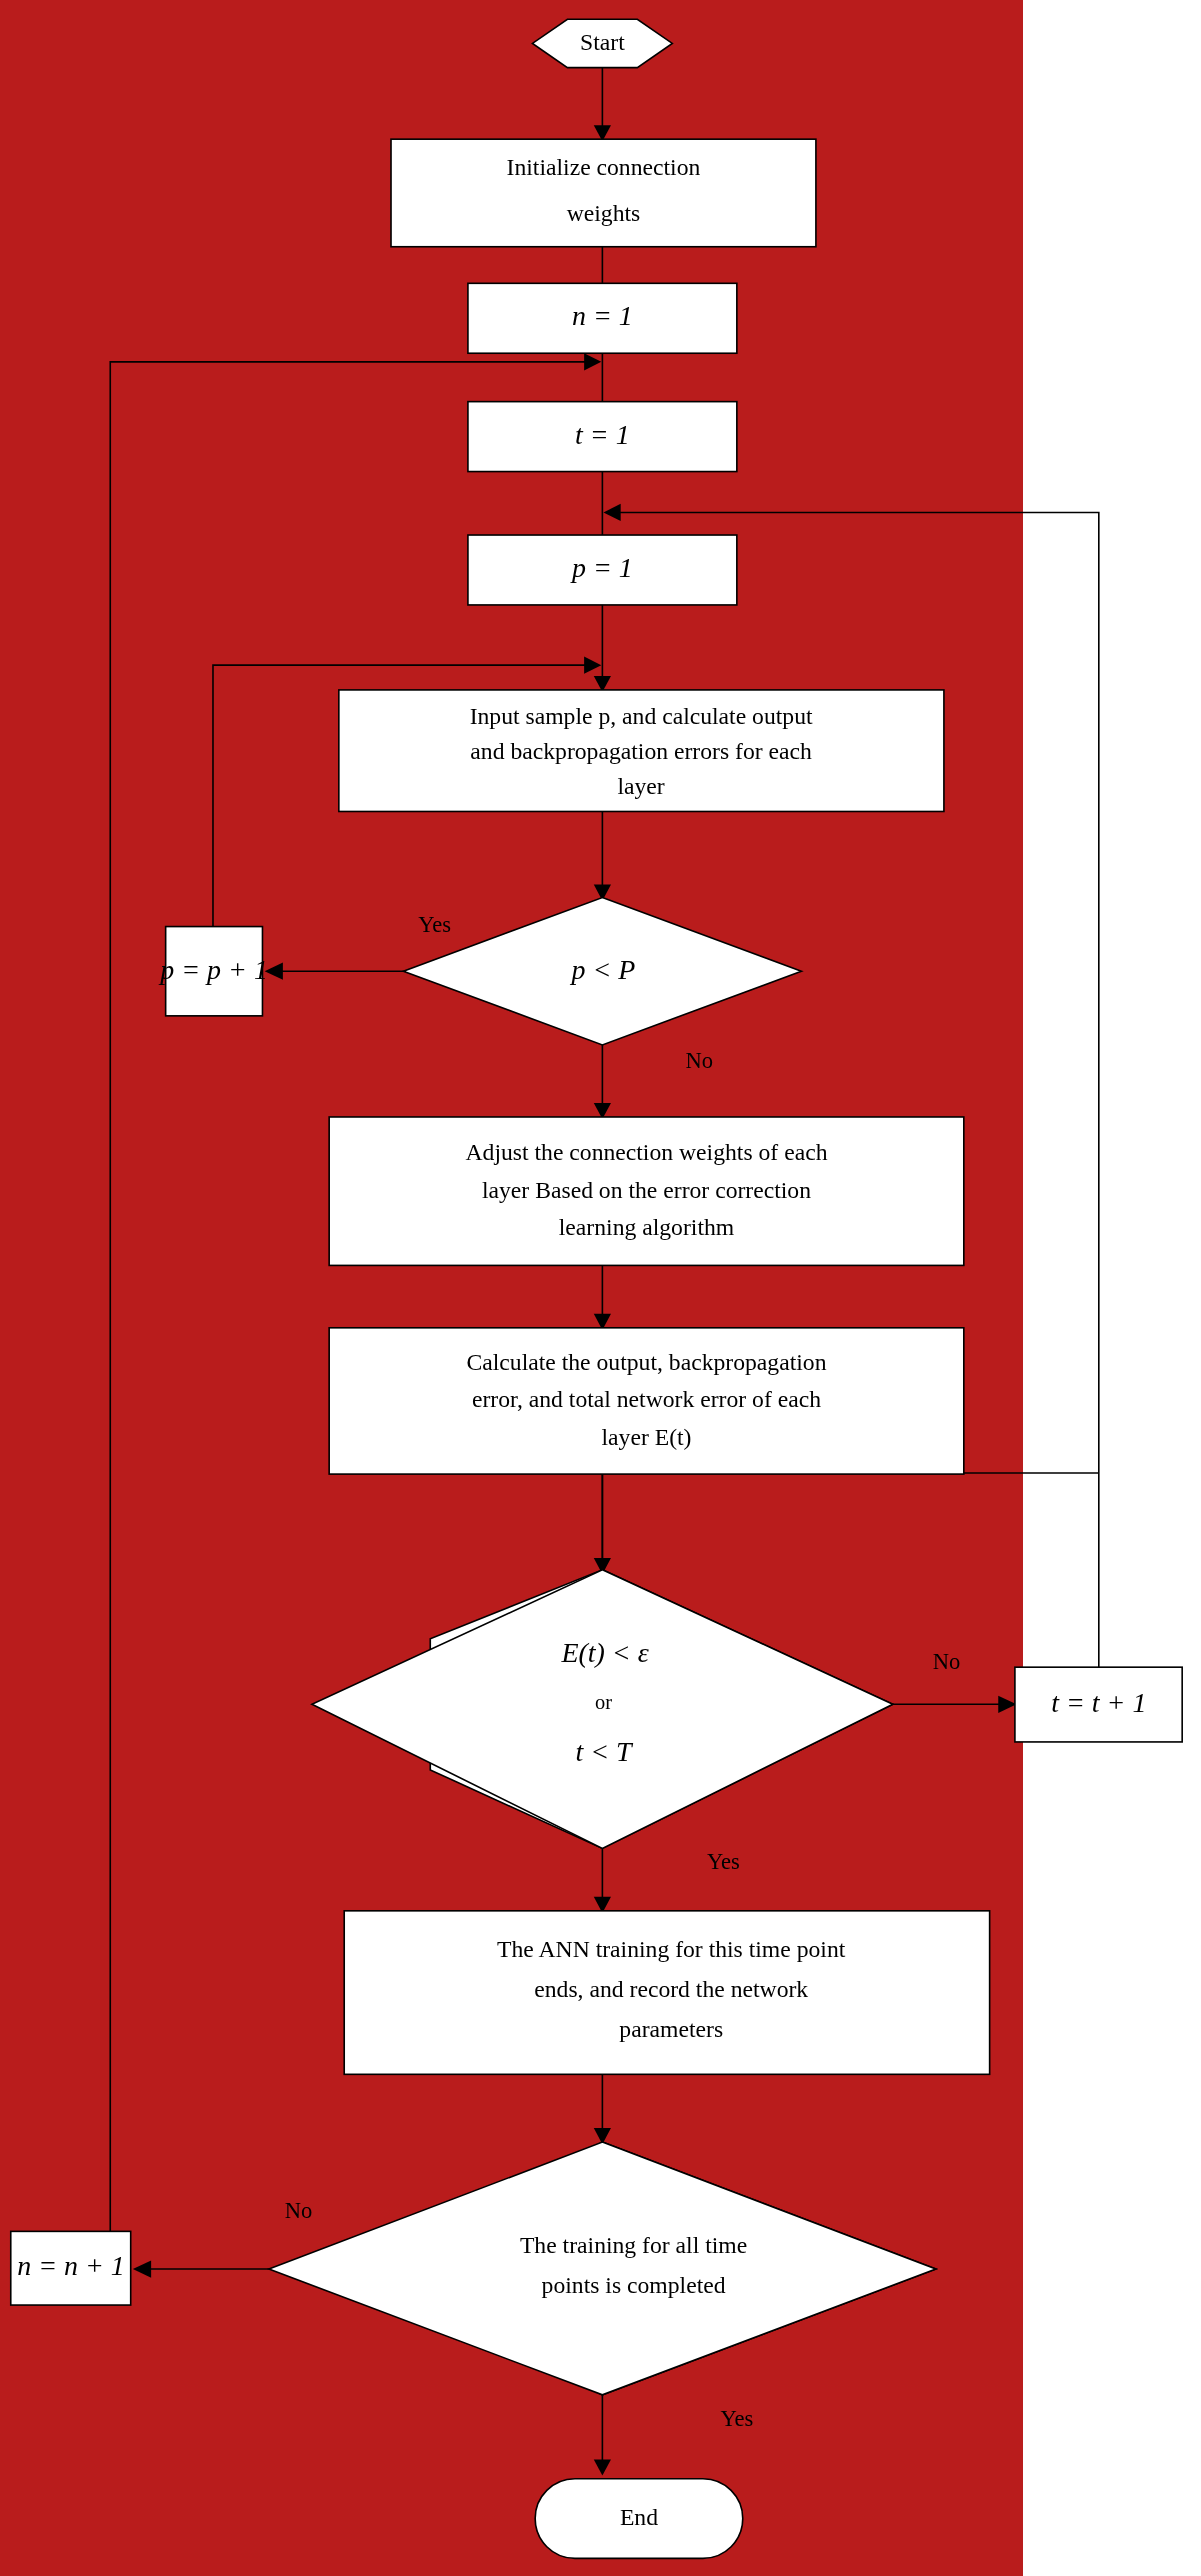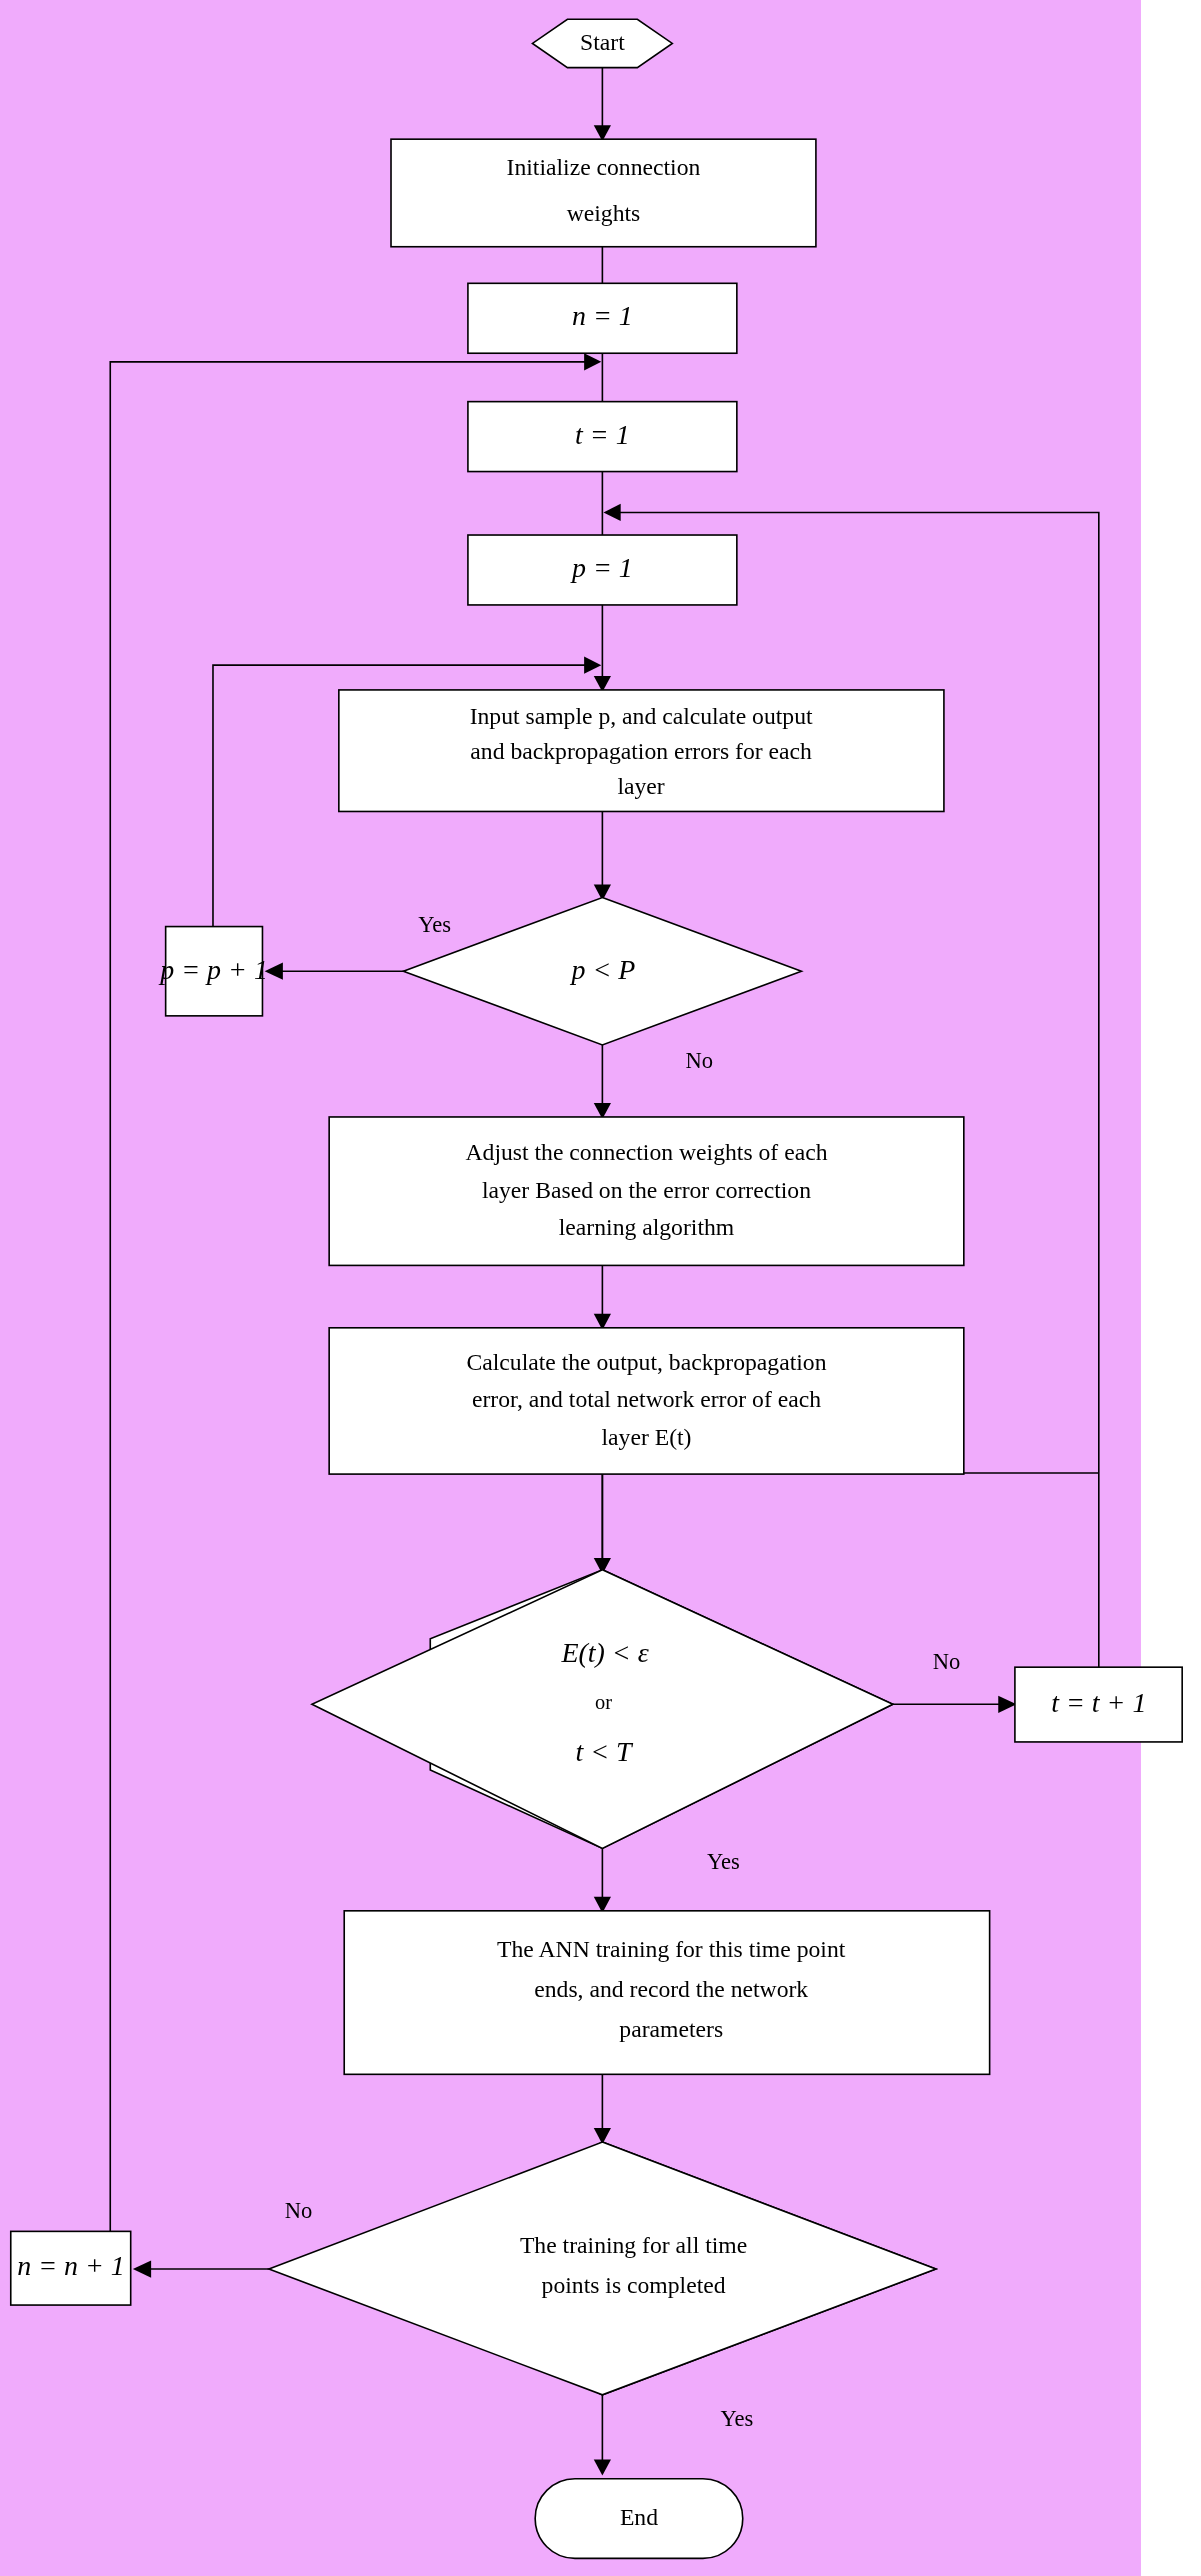--- a/index.html
+++ b/index.html
@@ -2,23 +2,23 @@
 <html style="font-size:8.6px"><head>
 <meta charset="utf-8">
 <style>
   html, body {
     margin: 0;
     padding: 0;
     background: #ffffff;
   }
   #flowchart-root {
     position: relative;
-    width: 1141px;
+    width: 1023px;
     height: 2576px;
-    background: #f0abfc;
+    background: #b91c1c;
     font-family: "Liberation Serif", "DejaVu Serif", serif;
   }
   svg#flow-svg {
     position: absolute;
     top: 0;
     left: 0;
     width: 1201px;
     height: 2576px;
     display: block;
   }

